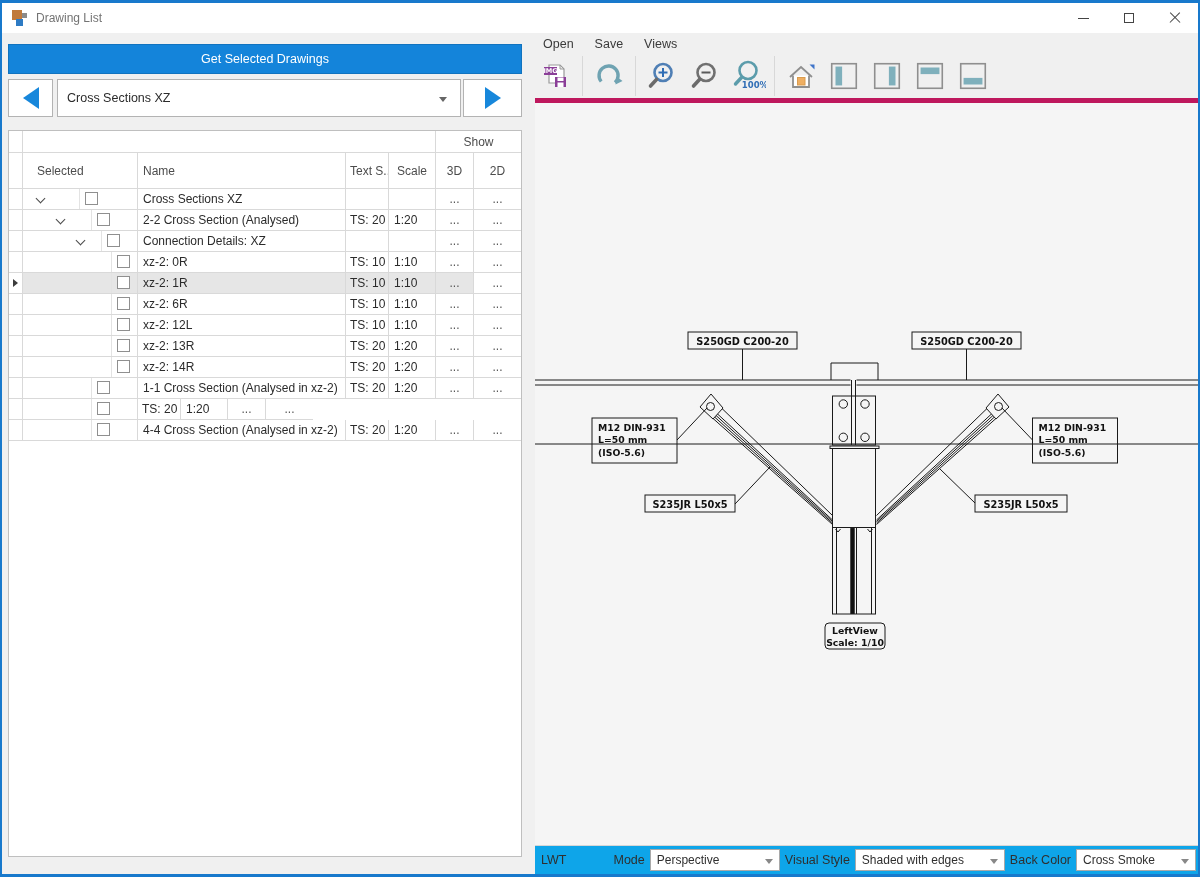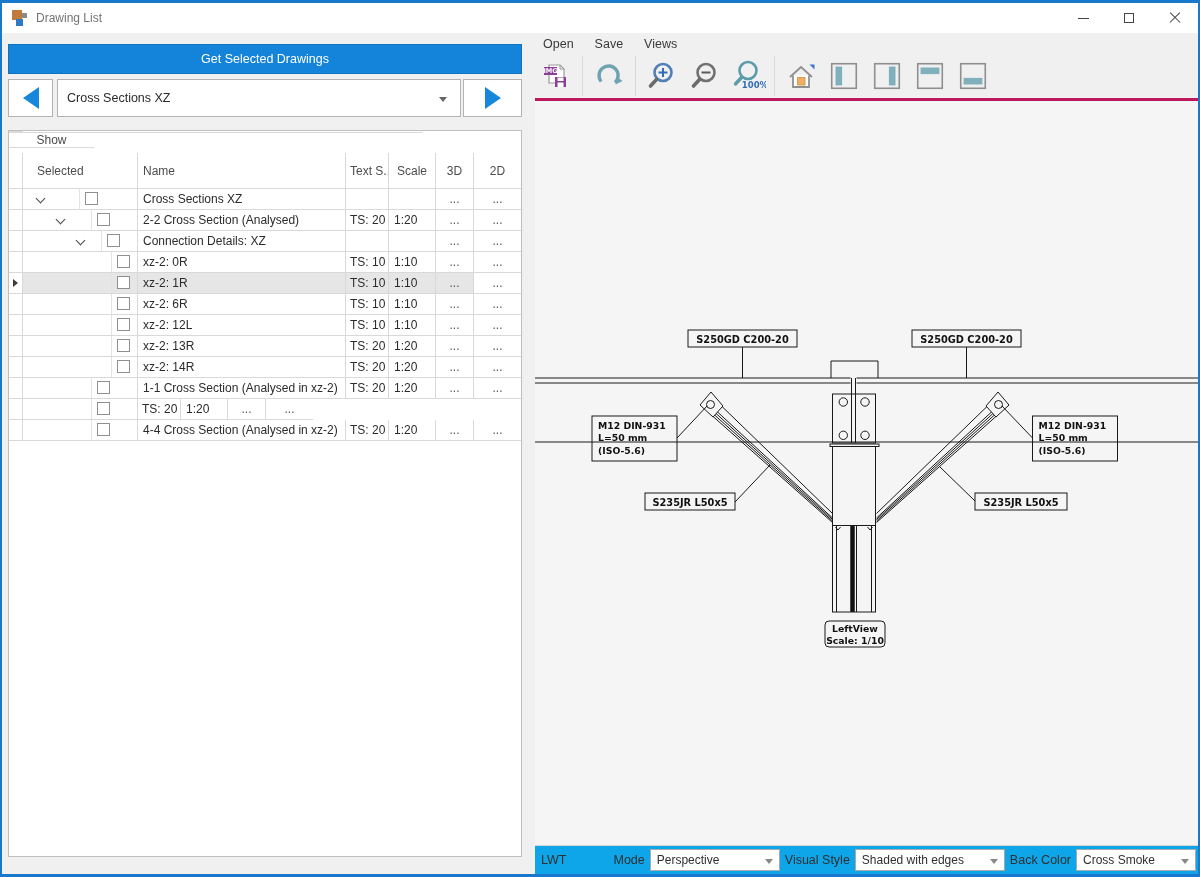--- a/index.html
+++ b/index.html
@@ -29,21 +29,21 @@
   .nav-btn{position:absolute;top:46px;height:38px;background:#fff;border:1px solid #b3b3b3;
     display:flex;align-items:center;justify-content:center;padding:0;}
   .tri-left{width:0;height:0;border-right:16px solid #1787db;border-top:11px solid transparent;border-bottom:11px solid transparent;}
   .tri-right{width:0;height:0;border-left:16px solid #1787db;border-top:11px solid transparent;border-bottom:11px solid transparent;}
   .combo-main{position:absolute;left:55px;top:46px;width:404px;height:38px;background:#fff;
     border:1px solid #b3b3b3;font-size:12.5px;color:#2b2b2b;display:flex;align-items:center;padding-left:9px;}
   .caret{width:0;height:0;border-left:4px solid transparent;border-right:4px solid transparent;border-top:5px solid #666;}
   .combo-main .caret{position:absolute;right:13px;top:17px;}
   
   .dtable{position:absolute;left:6px;top:97px;width:514px;height:727px;background:#fff;border:1px solid #bfbfbf;font-size:12px;}
-  .hrow1{display:flex;height:22px;flex-direction:column;}
+  .hrow1{display:flex;height:22px;}
   .hrow1 .c{border-bottom:1px solid #d9d9d9;}
   .h-gutter{width:14px;border-right:1px solid #d9d9d9;}
   .h-span{width:413px;border-right:1px solid #d9d9d9;}
   .h-show{width:85px;display:flex;align-items:center;justify-content:center;color:#4c4c4c;}
   .hrow2{display:flex;height:36px;color:#4c4c4c;}
   .hrow2 .c{border-bottom:1px solid #d9d9d9;border-right:1px solid #d9d9d9;display:flex;align-items:center;overflow:hidden;white-space:nowrap;}
   .hc-gutter{width:14px;}
   .hc-sel{width:115px;padding-left:14px;}
   .hc-name{width:208px;padding-left:5px;}
   .hc-ts{width:43px;padding-left:4px;}
@@ -66,21 +66,21 @@
   .cb{position:absolute;top:3px;width:13px;height:13px;border:1px solid #8f8f8f;background:#fff;}
   .guide{position:absolute;top:0;bottom:0;border-left:1px solid #e3e3e3;}
   .cur-arrow{width:0;height:0;border-left:5px solid #3c3c3c;border-top:4px solid transparent;border-bottom:4px solid transparent;}
   
   .menubar{position:absolute;left:539px;top:3px;display:flex;gap:17px;font-size:12.5px;color:#3a3a3a;}
   .menu-item{padding:1px 2px;}
   .iconbar{position:absolute;left:535px;top:22px;height:42px;display:flex;align-items:center;gap:5px;}
   .tbtn{width:38px;height:38px;display:flex;align-items:center;justify-content:center;}
   .sep{width:1px;height:40px;background:#d8d8d8;margin:0 2px;}
   
-  .canvas{position:absolute;left:533px;top:65px;width:663px;height:747px;background:#f5f5f5;border-top:3px solid #be185d;}
+  .canvas{position:absolute;left:533px;top:65px;width:663px;height:747px;background:#f5f5f5;border-top:5px solid #be185d;}
   .canvas svg{position:absolute;left:0;top:0;}
   .cad{font-family:"DejaVu Sans",sans-serif;font-weight:bold;fill:#111;}
   
   .statusbar{position:absolute;left:533px;top:812px;width:663px;height:29px;background:#0ea5e9;
     border-top:1px solid #d6d6d6;display:flex;align-items:center;font-size:12.5px;color:#2f2f2f;padding:0 2px;}
   .sb-label{margin:0 5px;white-space:nowrap;}
   .sb-lwt{margin-left:4px;}
   .grp-mode{margin-left:auto;}
   .sb-combo{height:22px;background:#fff;border:1px solid #a9a9a9;display:flex;align-items:center;
     padding:0 20px 0 6px;position:relative;font-size:12px;white-space:nowrap;overflow:hidden;}

